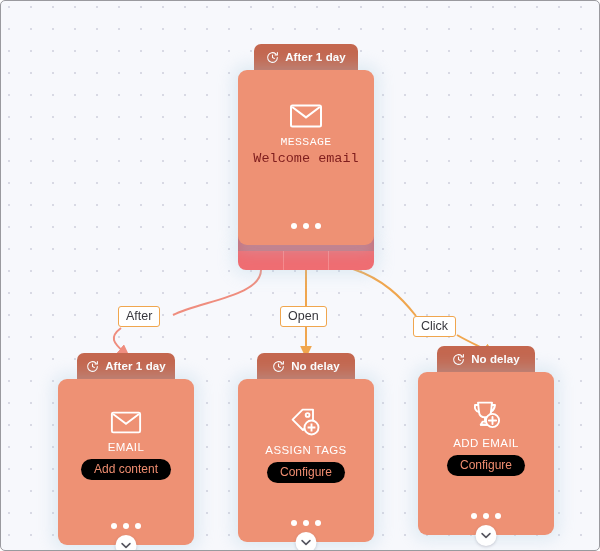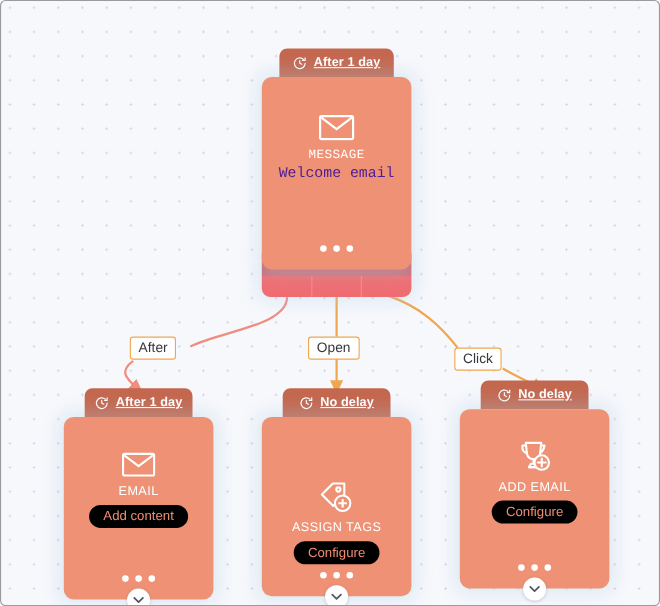--- a/index.html
+++ b/index.html
@@ -47,21 +47,20 @@
     background: #c4674f;
     color: #ffffff;
     display: flex;
     align-items: center;
     justify-content: center;
     gap: 6px;
     font-size: 11.5px;
     font-weight: bold;
     letter-spacing: .1px;
     z-index: 1;
-    text-decoration: underline;
   }
   .node-header .clock {
     display: block;
     width: 13px;
     height: 13px;
     flex: 0 0 13px;
   }
   .node-body {
     position: relative;
     background: #ee9174;
@@ -75,21 +74,21 @@
   .node-icon {
     display: block;
   }
   .node-kind {
     color: #ffffff;
     font-size: 11.5px;
     letter-spacing: .4px;
     margin-top: 7px;
   }
   .node-title {
-    color: #4c1d95;
+    color: #7f1d1d;
     font-size: 13.5px;
     margin-top: 3px;
   }
   .pill-btn {
     margin-top: 6px;
     background: #000000;
     color: #ef8d70;
     border: none;
     border-radius: 12px;
     padding: 3px 13px 4px;
@@ -277,21 +276,21 @@
 
   <div class="node" id="node-assign-tags" style="left:237px; top:352px; width:136px;">
     <div class="node-header" style="width:98px;">
       <svg class="clock" viewBox="0 0 24 24" fill="none" stroke="#ffffff" stroke-width="2" stroke-linecap="round">
         <path d="M21 12a9 9 0 1 1-3-6.7"></path>
         <polyline points="21 3 21 7.2 16.8 7.2"></polyline>
         <polyline points="12 7.4 12 12 15.4 13.8"></polyline>
       </svg>
       <span>No delay</span>
     </div>
-    <div class="node-body" style="height:135px; padding-top:28px;justify-content:center;">
+    <div class="node-body" style="height:135px; padding-top:28px;">
       <svg class="node-icon" width="32" height="30" viewBox="0 0 32 30" fill="none" stroke="#ffffff" stroke-width="1.9" stroke-linejoin="round">
         <path d="M2.6 12.6 L12.6 2.6 L23 2.6 L23 13 L13 23 z"></path>
         <circle cx="17.6" cy="8" r="1.9"></circle>
         <circle cx="21.5" cy="20.5" r="7" fill="#ee9174"></circle>
         <path d="M21.5 16.6 L21.5 24.4 M17.6 20.5 L25.4 20.5"></path>
       </svg>
       <div class="node-kind">ASSIGN TAGS</div>
       <button class="pill-btn">Configure</button>
       <div class="dots">
         <i></i>

